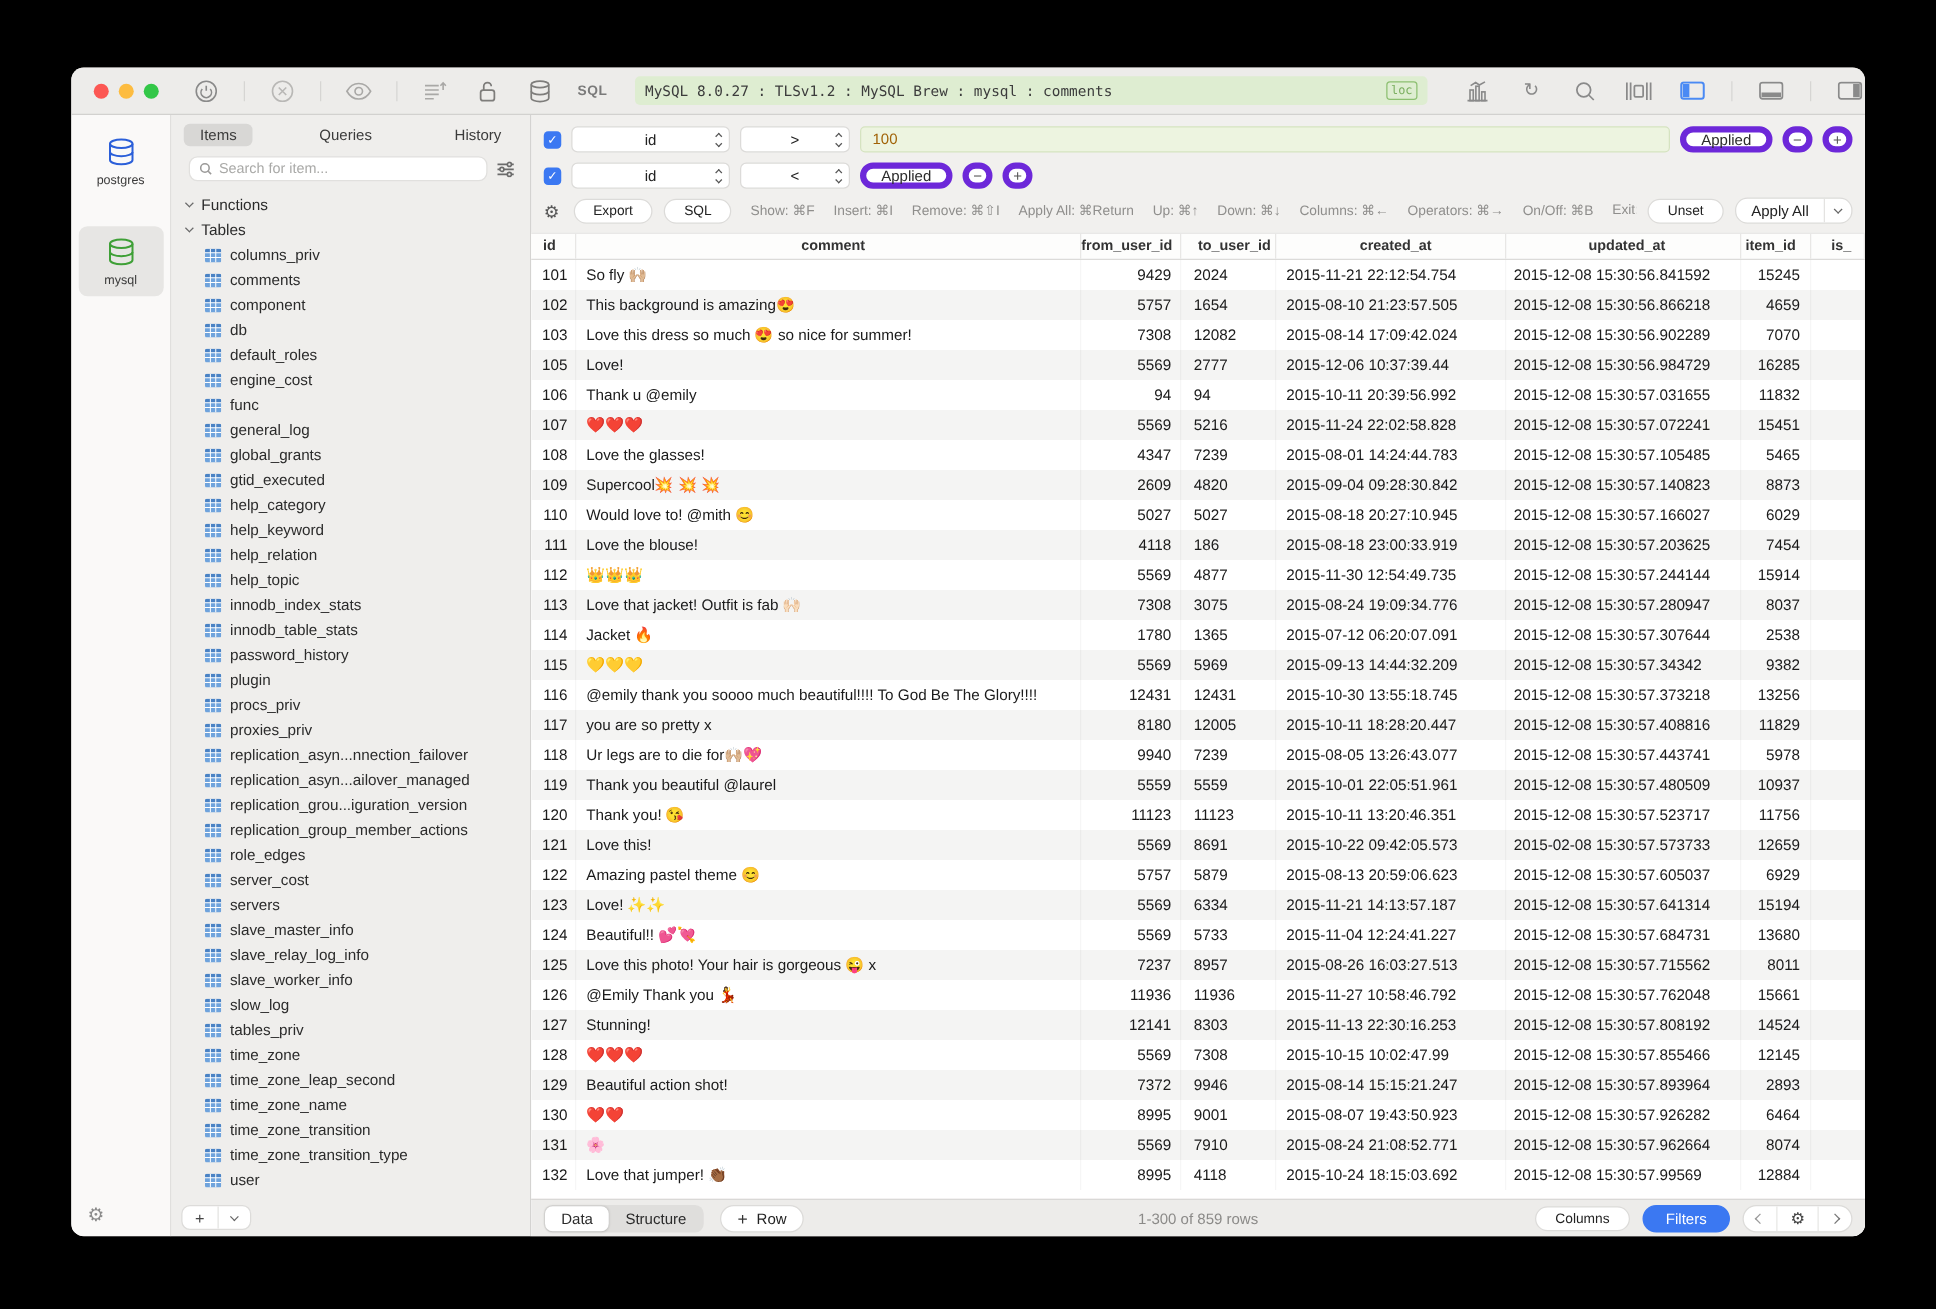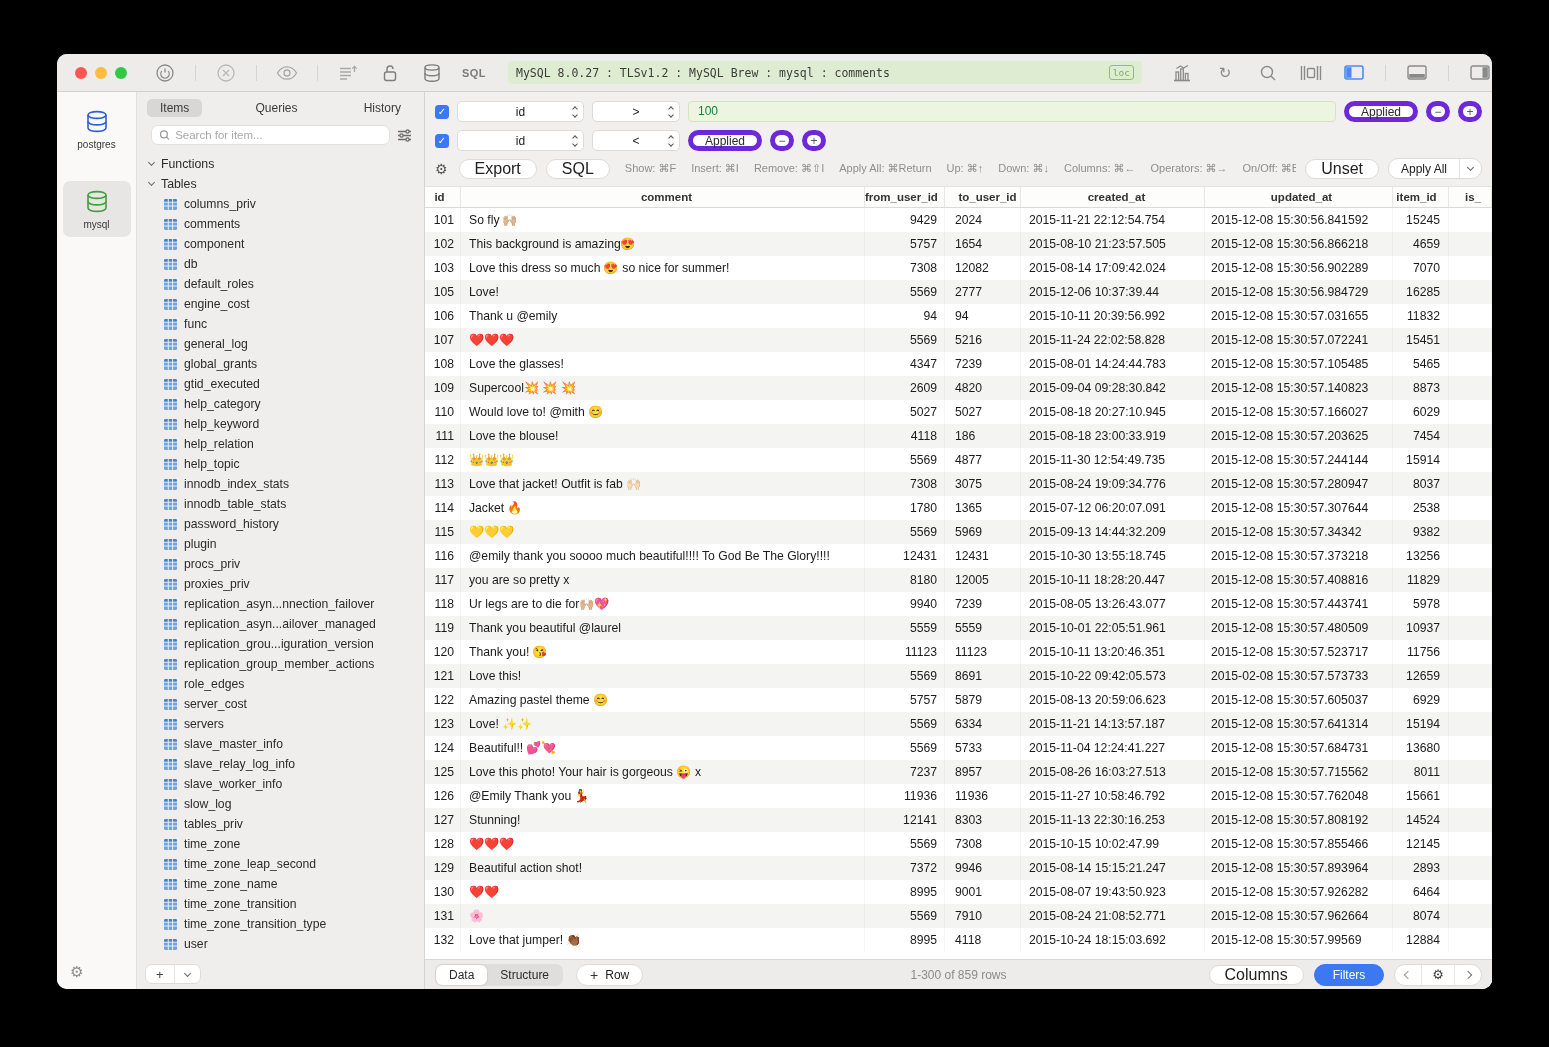--- a/index.html
+++ b/index.html
@@ -53,27 +53,27 @@
   
   .main{flex:1;display:flex;flex-direction:column;background:#F1F0EE;min-width:0}
   .filterbar{padding:9px 10px 7px;display:flex;flex-direction:column;gap:8px}
   .frow{display:flex;align-items:center;gap:8px;height:21px}
   .fcheck{width:14px;height:14px;background:#3B78F2;border-radius:3.5px;color:#FFF;font-size:10px;display:flex;align-items:center;justify-content:center;flex:0 0 14px}
   .fsel{background:#FFF;border:1px solid #DCDBD9;border-radius:5px;height:21px;display:flex;align-items:center;justify-content:center;font-size:12px;color:#222;position:relative}
   .fsel.col{width:127px}.fsel.op{width:88px}
   .stepper{position:absolute;right:6px;display:flex;flex-direction:column;gap:2px}
   .stepper i{display:block;width:4px;height:4px;border-right:1.2px solid #555;border-bottom:1.2px solid #555}
   .stepper .up{transform:rotate(-135deg)}.stepper .down{transform:rotate(45deg)}
-  .fval{flex:1;background:#EDF4E0;border:1px solid #D5E3C0;border-radius:4px;height:21px;line-height:19px;padding:0 9px;font-size:12px;color:#15803d}
+  .fval{flex:1;background:#EDF4E0;border:1px solid #D5E3C0;border-radius:4px;height:21px;line-height:19px;padding:0 9px;font-size:12px;color:#a16207}
   .pill{background:#FFF;border:5px solid #6d28d9;border-radius:11px;height:21px;display:flex;align-items:center;justify-content:center;font-size:12px;color:#2B2B2B;padding:0 12px}
   .pill.sq{width:24px;padding:0;color:#555}
 
   .actionbar{display:flex;align-items:center;gap:9px;padding:0 10px 7px;white-space:nowrap}
   .actionbar .gear{font-size:14px;color:#555;margin-right:2px}
-  .btn{background:#FFF;border:1px solid #DCDBD9;border-radius:10px;height:20px;display:flex;align-items:center;justify-content:center;font-size:16px;color:#222;padding:0 15px}
+  .btn{background:#FFF;border:1px solid #DCDBD9;border-radius:10px;height:20px;display:flex;align-items:center;justify-content:center;font-size:11px;color:#222;padding:0 15px}
   .shortcuts{display:flex;gap:15px;font-size:11px;color:#8F8E8C;margin-left:6px;overflow:hidden;flex:1}
   .applyall{display:flex;align-items:center;background:#FFF;border:1px solid #DCDBD9;border-radius:10px;height:21px;overflow:hidden}
   .applyall .lbl{padding:0 12px;font-size:12px}
   .applyall .dd{border-left:1px solid #E4E3E1;height:100%;display:flex;align-items:center;padding:0 8px}
 
   
   .grid{flex:1;display:flex;flex-direction:column;min-height:0;background:#FFF}
   .hrow{display:flex;height:22px;flex:0 0 22px;background:#FDFDFC;border-top:1px solid #E2E1DF;border-bottom:1px solid #DCDBD9;font-size:11.5px;font-weight:bold;color:#333;align-items:center}
   .hrow .hc{text-align:center;border-right:1px solid #E8E7E5;height:100%;line-height:21px;overflow:hidden;white-space:nowrap}
   .rows{flex:1;overflow:hidden}

